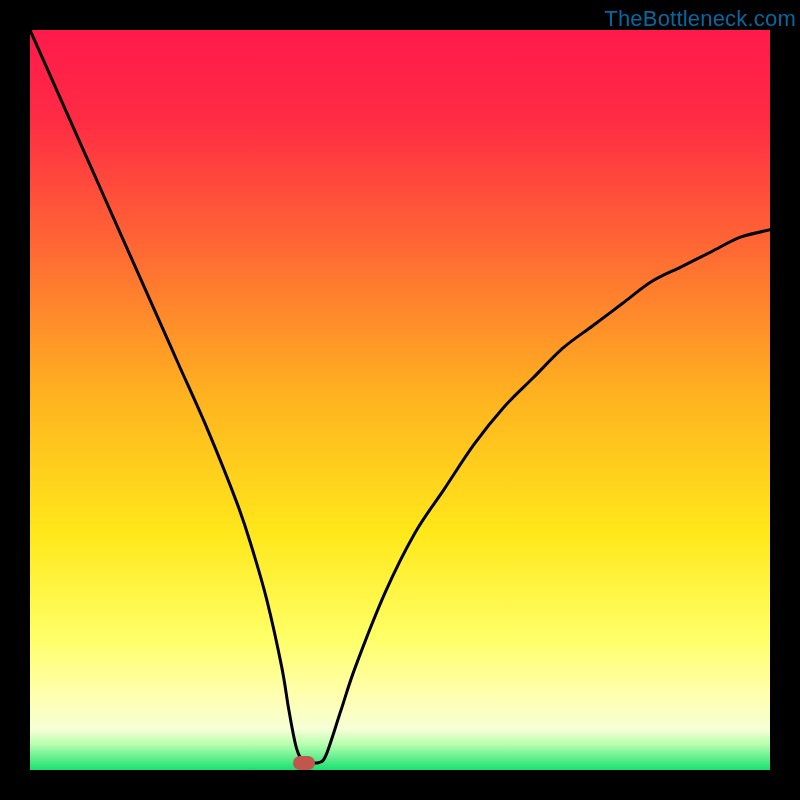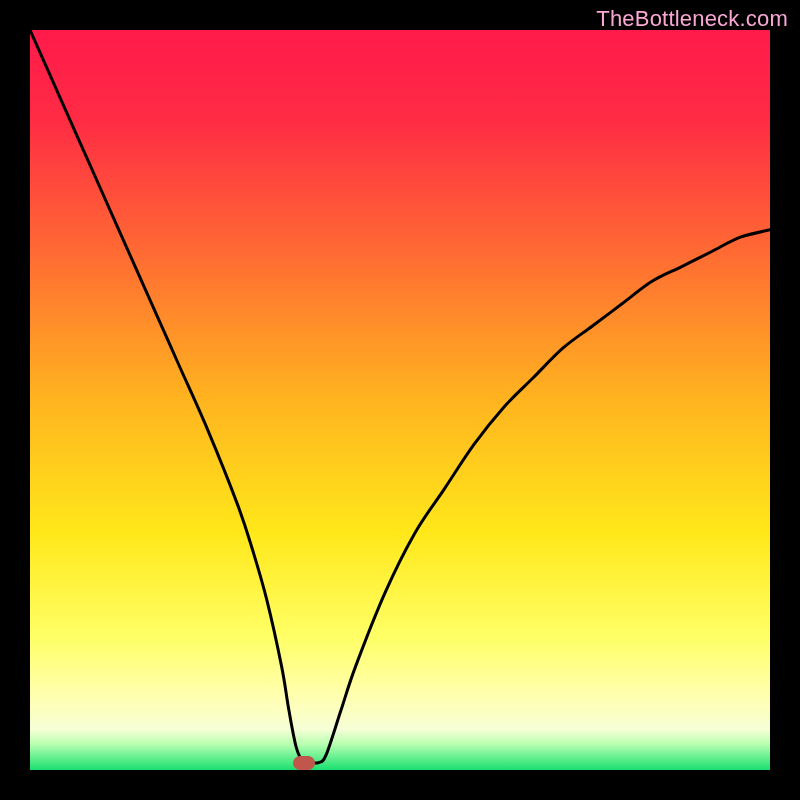--- a/index.html
+++ b/index.html
@@ -21,22 +21,22 @@
     position: absolute;
     left: 30px;
     top: 30px;
     width: 740px;
     height: 740px;
     overflow: hidden;
   }
   .watermark {
     position: absolute;
     top: 6px;
-    right: 12px;
-    color: #f9a8d4;
+    right: 4px;
+    color: #0369a1;
     font-size: 22px;
     font-weight: 500;
     letter-spacing: 0.2px;
     user-select: none;
   }
   svg {
     display: block;
   }
   .marker {
     position: absolute;

